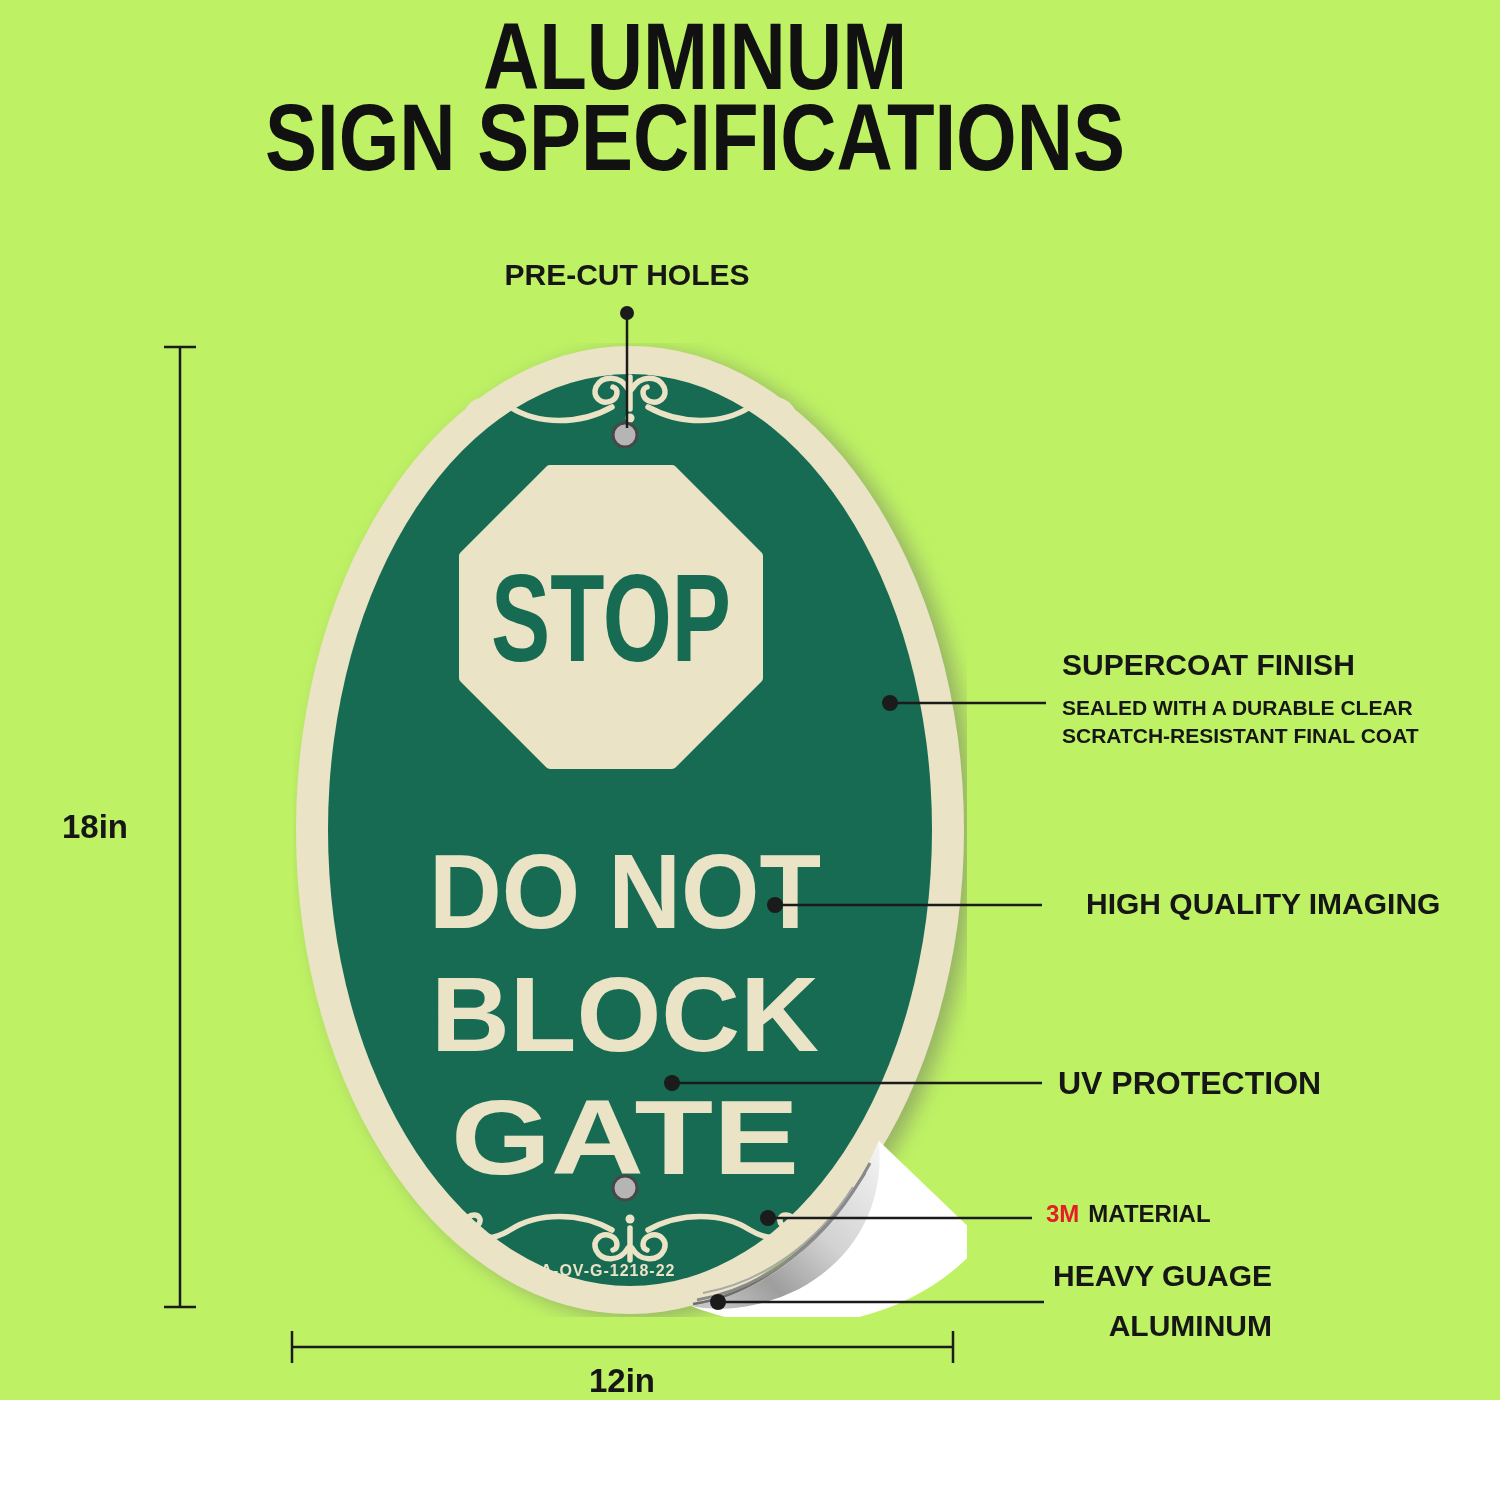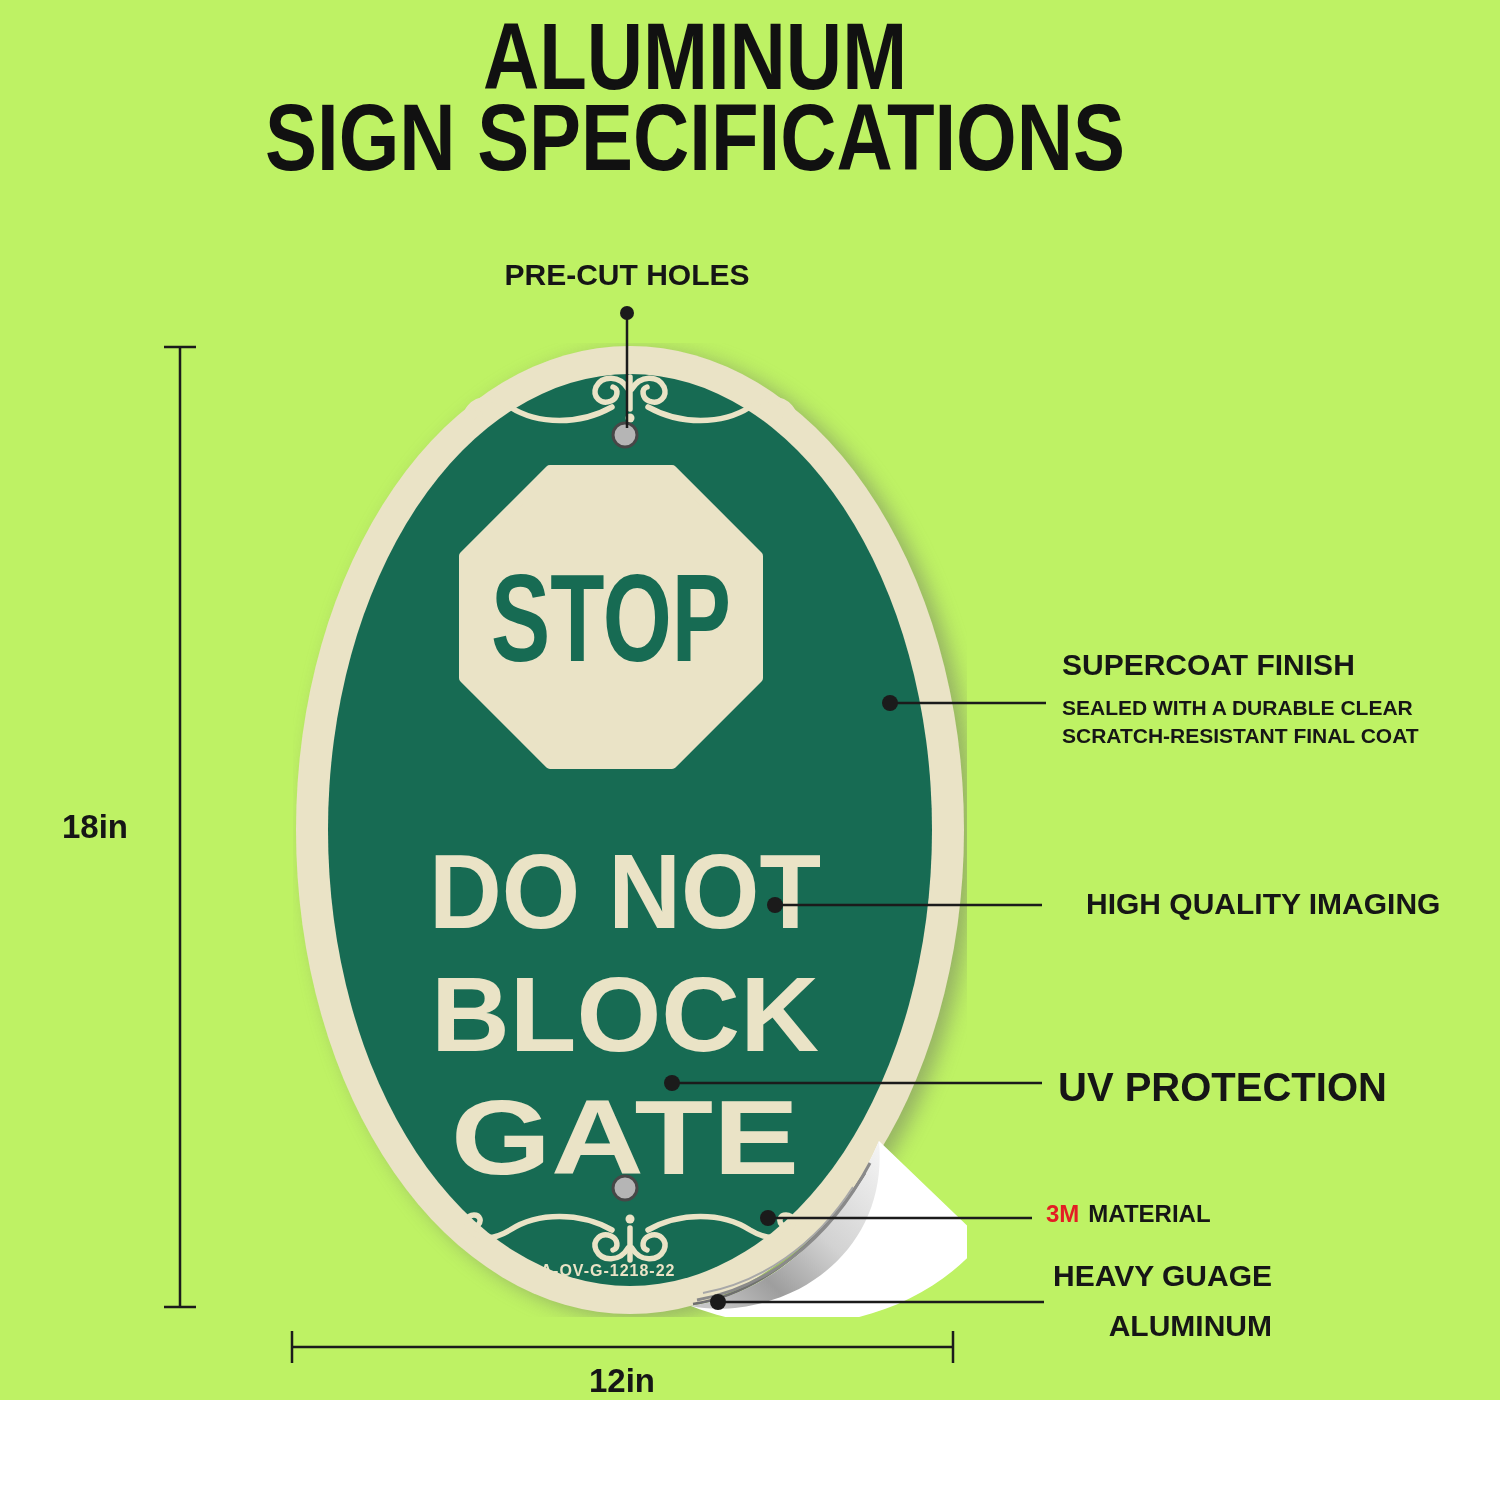--- a/index.html
+++ b/index.html
@@ -15,21 +15,21 @@
   }
   .sign-svg{position:absolute;left:293px;top:343px;width:674px;height:974px;}
   .overlay-svg{position:absolute;left:0;top:0;width:1500px;height:1500px;pointer-events:none;}
   .lbl{position:absolute;font-weight:bold;white-space:nowrap;color:#161616;}
   #lbl-precut{left:627px;top:258px;transform:translateX(-50%);font-size:30px;}
   #lbl-h{left:62px;top:808px;width:100px;font-size:33px;}
   #lbl-w{left:622px;top:1362px;transform:translateX(-50%);font-size:33px;}
   #lbl-supercoat{left:1062px;top:648px;font-size:30px;}
   #lbl-supercoat-sub{left:1062px;top:694px;font-size:21px;line-height:28px;}
   #lbl-imaging{left:1058px;top:887px;font-size:30px;margin-left:28px;}
-  #lbl-uv{left:1058px;top:1065px;font-size:40px;text-align:right;}
+  #lbl-uv{left:1058px;top:1065px;font-size:32px;text-align:right;}
   #lbl-material{left:1046px;top:1200px;font-size:24px;}
   #lbl-gauge{left:1052px;top:1251px;width:220px;text-align:right;font-size:30px;line-height:50px;white-space:nowrap;}
   .material-brand{color:#E31E24;}
   .material-label{margin-left:9px;}
   svg{font-family:"Liberation Sans","DejaVu Sans",sans-serif;}
   .sign-border{filter:drop-shadow(10px 5px 10px rgba(100,100,100,0.45));}
 </style>
 </head>
 <body>
 

